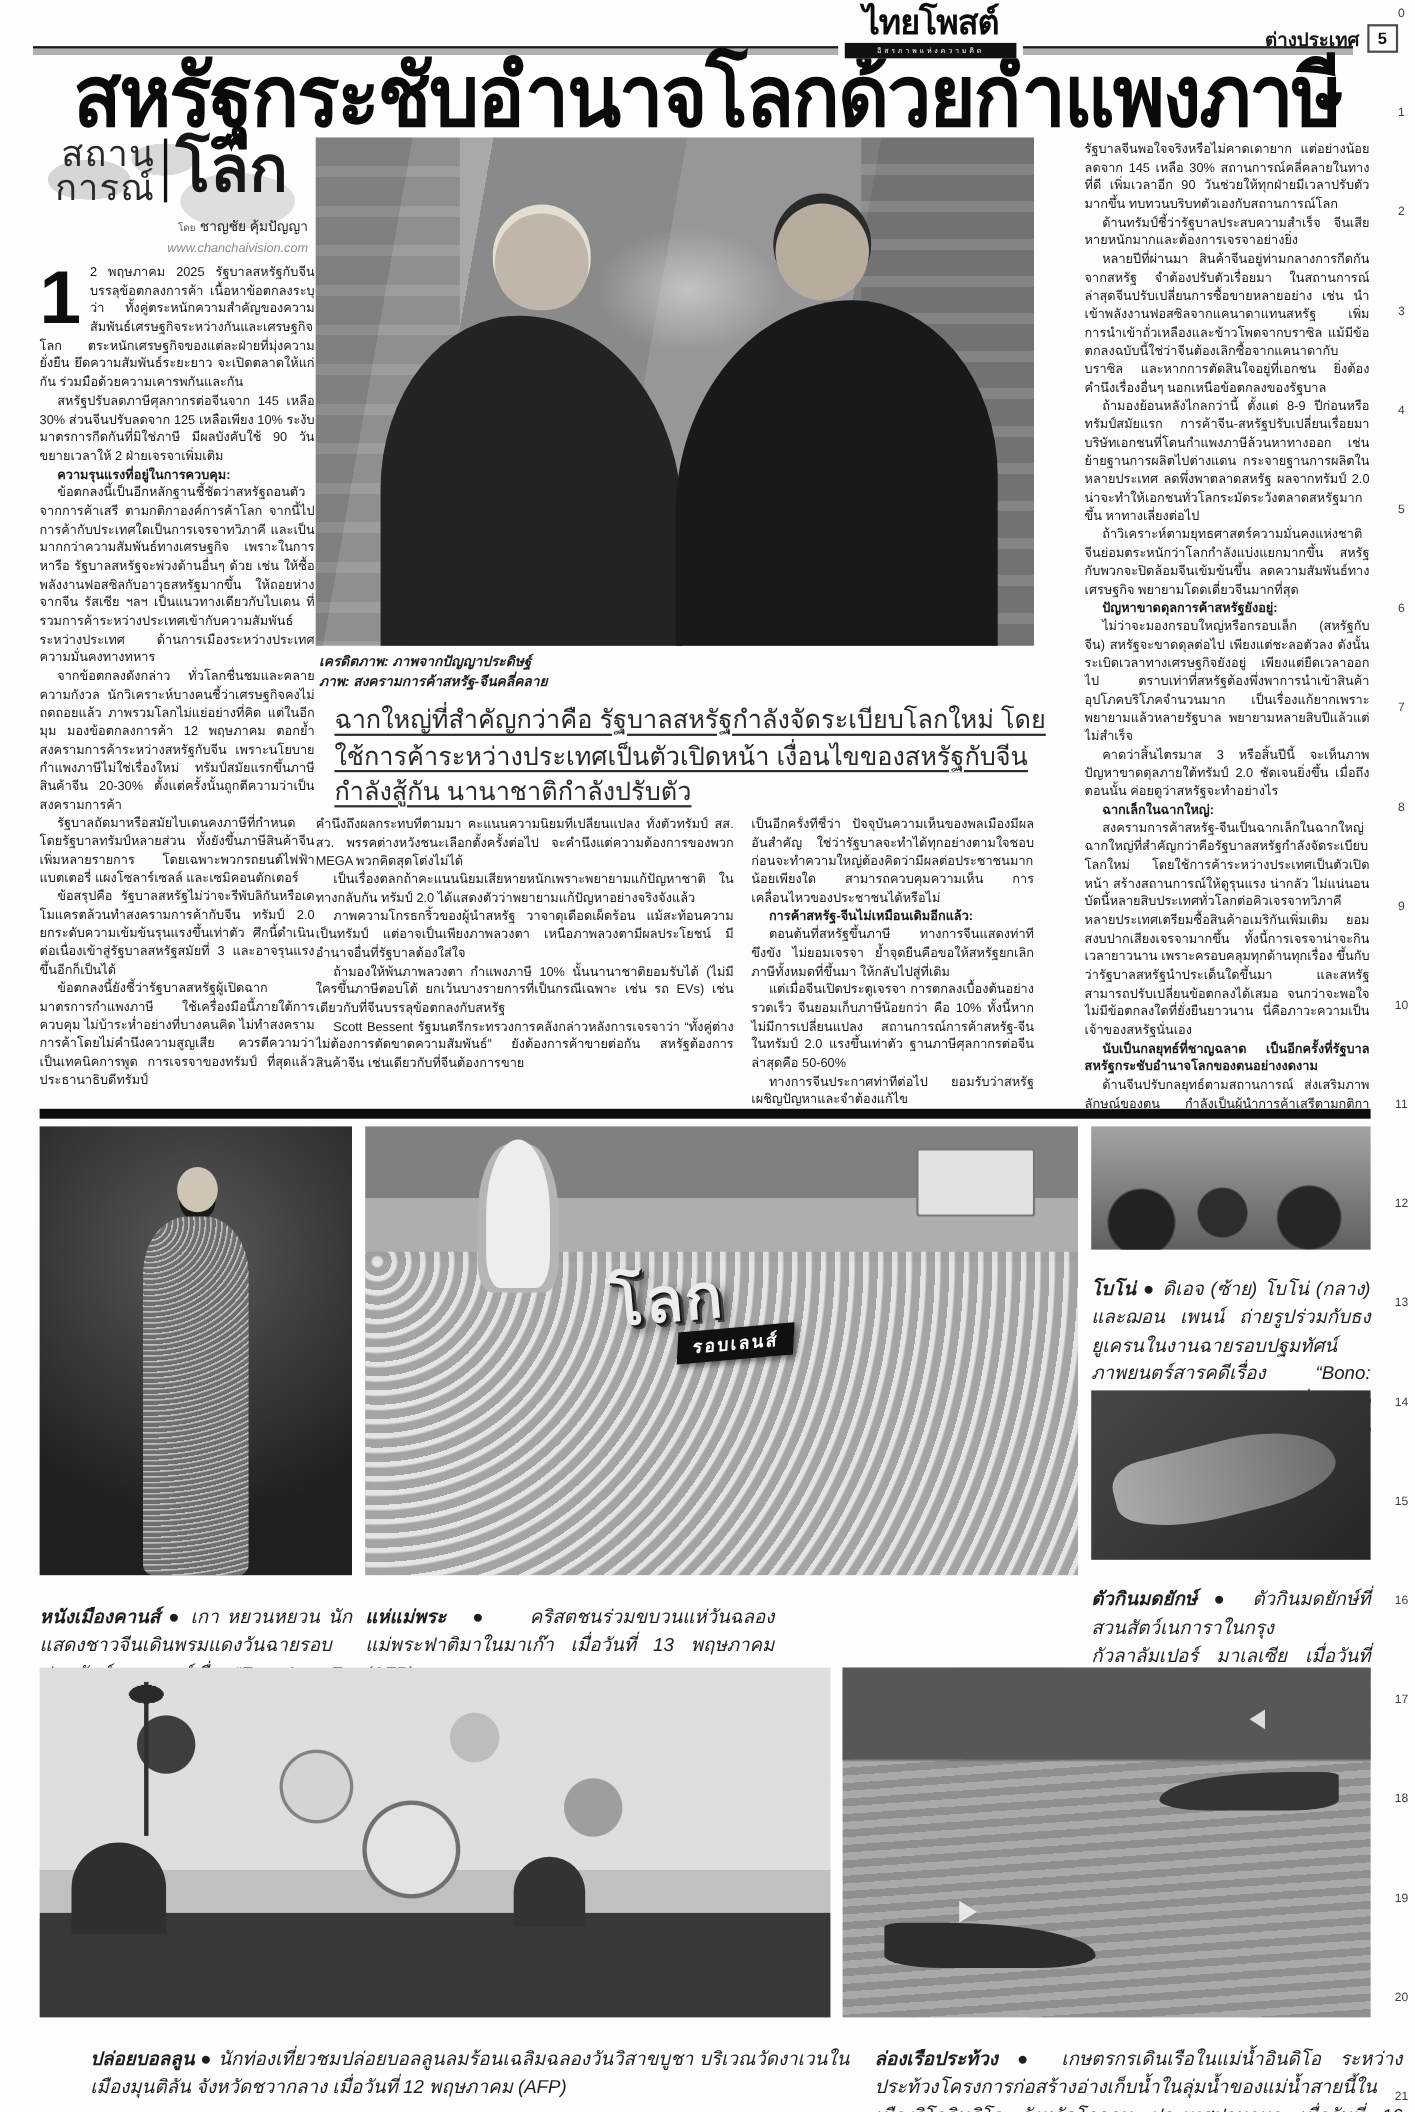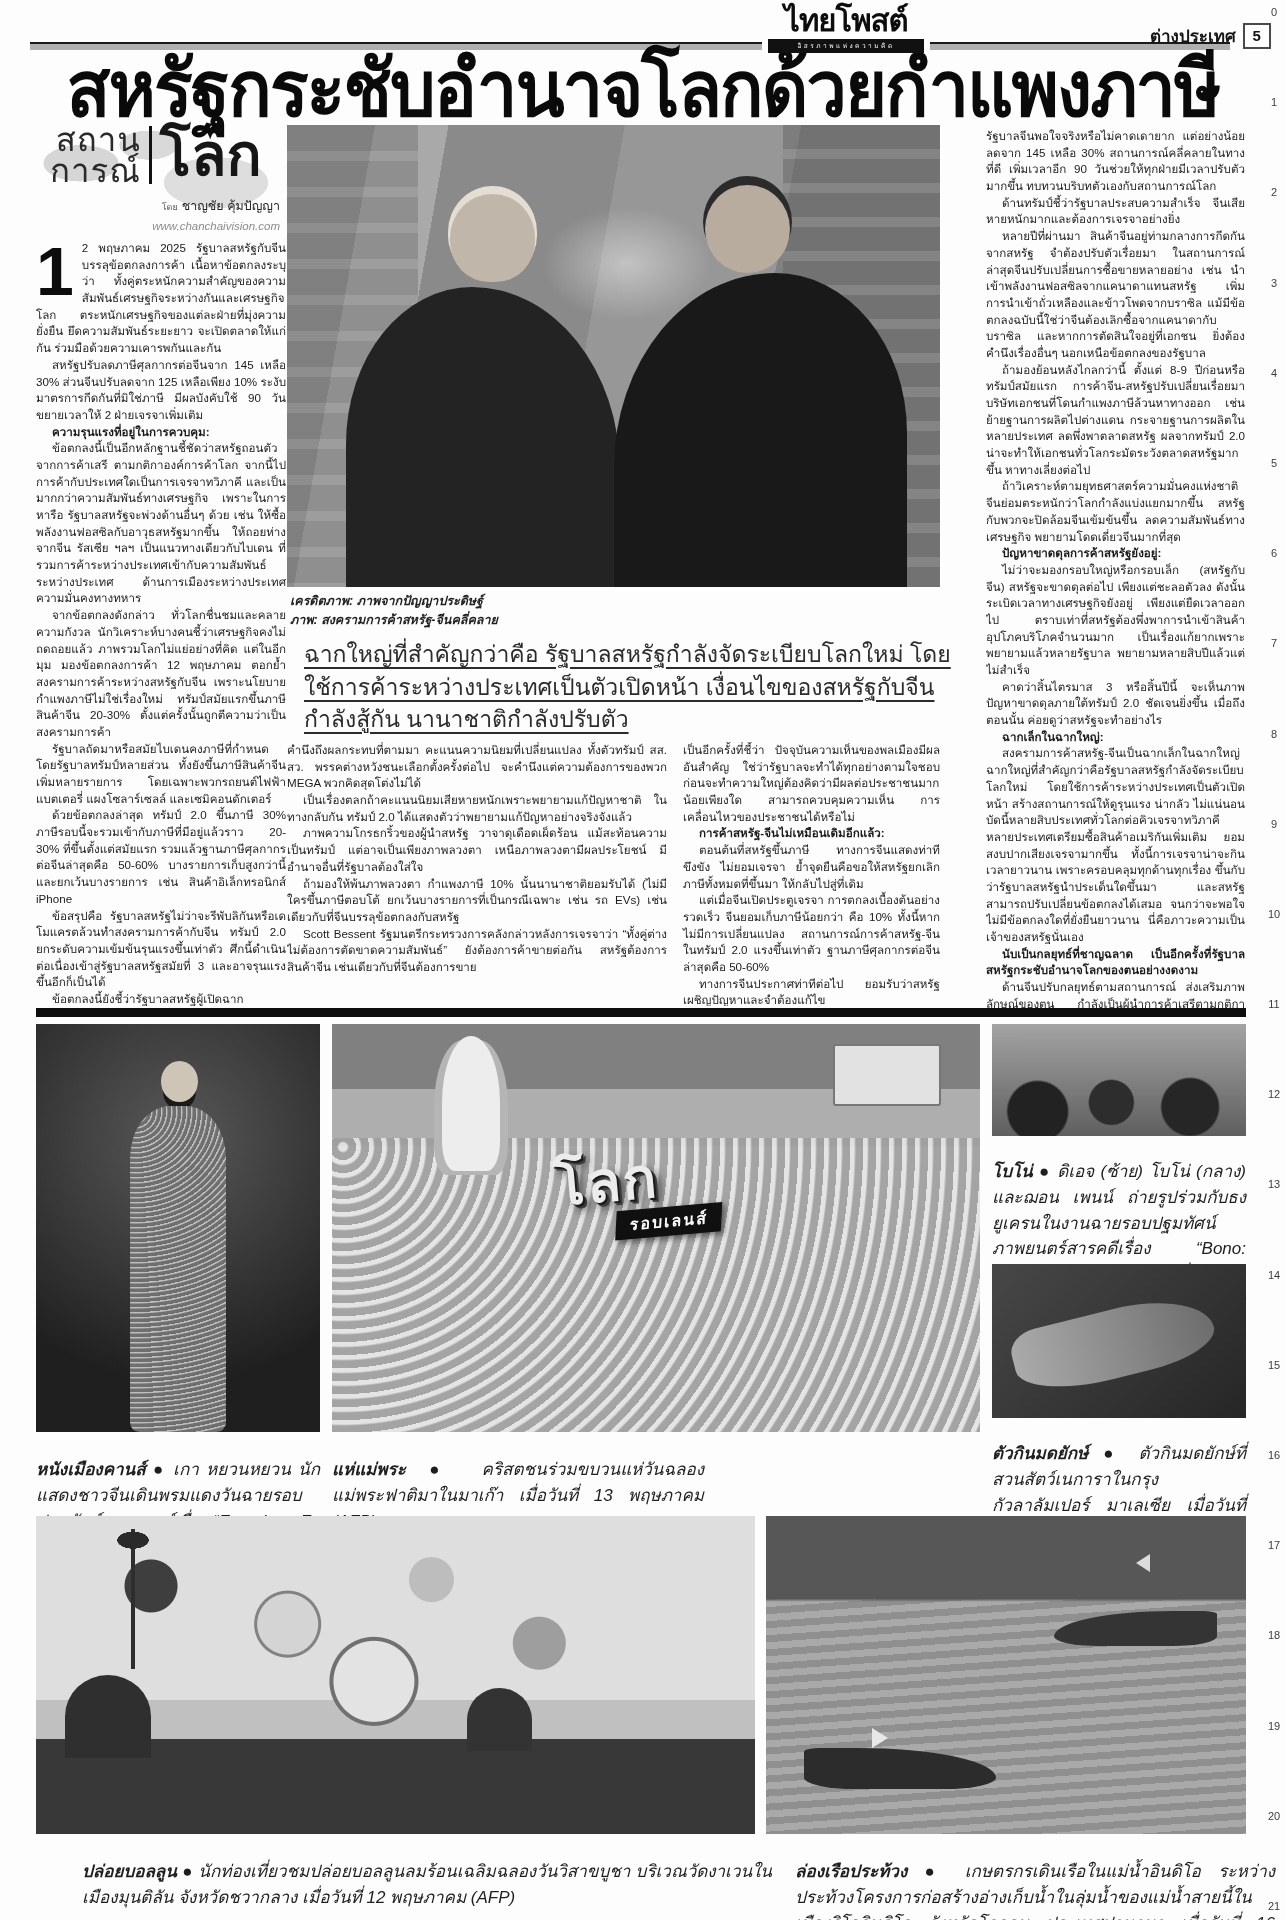--- a/index.html
+++ b/index.html
@@ -8,21 +8,21 @@
     width:1286px;height:1920px;position:relative;background:#fdfdfd;
     font-family:"Liberation Sans","DejaVu Sans",sans-serif;color:#111;overflow:hidden;
   }
   .abs{position:absolute;}
 
   
   .header-rule{left:30px;top:42px;width:1200px;height:6px;background:#b0b0b0;border-top:2px solid #1a1a1a;}
   .masthead{left:762px;top:4px;width:156px;text-align:center;background:#fdfdfd;z-index:3;padding:0 6px;}
   .masthead-title{font-size:31px;font-weight:900;letter-spacing:-1px;color:#0c0c0c;line-height:1.1;}
   .masthead-tagline{margin-top:1px;background:#111;color:#fff;font-size:6.5px;letter-spacing:2.5px;padding:2px 0;}
-  .section-wrap{left:1150px;top:22px;display:flex;align-items:center;gap:7px;z-index:3;}
+  .section-wrap{left:1150px;top:22px;display:flex;gap:7px;z-index:3;}
   .section-label{font-size:17px;font-weight:bold;color:#161616;}
   .page-num{border:2px solid #4a4a4a;width:24px;height:22px;display:flex;align-items:center;justify-content:center;font-size:15px;font-weight:bold;background:#fff;}
   .headline{left:24px;top:50px;width:1238px;text-align:center;font-size:72px;font-weight:900;letter-spacing:-2px;line-height:1.0;color:#0a0a0a;white-space:nowrap;transform:scaleY(1.08);transform-origin:top;}
 
   
   .col-logo{left:36px;top:120px;width:250px;height:114px;
     background:
       radial-gradient(ellipse 62px 30px at 18% 38%,#d6d6d6 60%,rgba(214,214,214,0) 61%),
       radial-gradient(ellipse 86px 42px at 72% 55%,#dedede 60%,rgba(222,222,222,0) 61%),
       radial-gradient(ellipse 48px 24px at 45% 22%,#d9d9d9 60%,rgba(217,217,217,0) 61%);
@@ -163,21 +163,20 @@
 <div class="abs left-col bodytext">
   <div class="dropcap">1</div>
   <div>
 
   <p class="noindent">2 พฤษภาคม 2025 รัฐบาลสหรัฐกับจีนบรรลุข้อตกลงการค้า เนื้อหาข้อตกลงระบุว่า ทั้งคู่ตระหนักความสำคัญของความสัมพันธ์เศรษฐกิจระหว่างกันและเศรษฐกิจโลก ตระหนักเศรษฐกิจของแต่ละฝ่ายที่มุ่งความยั่งยืน ยึดความสัมพันธ์ระยะยาว จะเปิดตลาดให้แก่กัน ร่วมมือด้วยความเคารพกันและกัน</p>
       <p>สหรัฐปรับลดภาษีศุลกากรต่อจีนจาก 145 เหลือ 30% ส่วนจีนปรับลดจาก 125 เหลือเพียง 10% ระงับมาตรการกีดกันที่มิใช่ภาษี มีผลบังคับใช้ 90 วัน ขยายเวลาให้ 2 ฝ่ายเจรจาเพิ่มเติม</p>
       <p class="lead">ความรุนแรงที่อยู่ในการควบคุม:</p>
       <p>ข้อตกลงนี้เป็นอีกหลักฐานชี้ชัดว่าสหรัฐถอนตัวจากการค้าเสรี ตามกติกาองค์การค้าโลก จากนี้ไปการค้ากับประเทศใดเป็นการเจรจาทวิภาคี และเป็นมากกว่าความสัมพันธ์ทางเศรษฐกิจ เพราะในการหารือ รัฐบาลสหรัฐจะพ่วงด้านอื่นๆ ด้วย เช่น ให้ซื้อพลังงานฟอสซิลกับอาวุธสหรัฐมากขึ้น ให้ถอยห่างจากจีน รัสเซีย ฯลฯ เป็นแนวทางเดียวกับไบเดน ที่รวมการค้าระหว่างประเทศเข้ากับความสัมพันธ์ระหว่างประเทศ ด้านการเมืองระหว่างประเทศ ความมั่นคงทางทหาร</p>
       <p>จากข้อตกลงดังกล่าว ทั่วโลกชื่นชมและคลายความกังวล นักวิเคราะห์บางคนชี้ว่าเศรษฐกิจคงไม่ถดถอยแล้ว ภาพรวมโลกไม่แย่อย่างที่คิด แต่ในอีกมุม มองข้อตกลงการค้า 12 พฤษภาคม ตอกย้ำสงครามการค้าระหว่างสหรัฐกับจีน เพราะนโยบายกำแพงภาษีไม่ใช่เรื่องใหม่ ทรัมป์สมัยแรกขึ้นภาษีสินค้าจีน 20-30% ตั้งแต่ครั้งนั้นถูกตีความว่าเป็นสงครามการค้า</p>
       <p>รัฐบาลถัดมาหรือสมัยไบเดนคงภาษีที่กำหนดโดยรัฐบาลทรัมป์หลายส่วน ทั้งยังขึ้นภาษีสินค้าจีนเพิ่มหลายรายการ โดยเฉพาะพวกรถยนต์ไฟฟ้า แบตเตอรี่ แผงโซลาร์เซลล์ และเซมิคอนดักเตอร์</p>
-      <p>ด้วยข้อตกลงล่าสุด ทรัมป์ 2.0 ขึ้นภาษี 30% ภาษีรอบนี้จะรวมเข้ากับภาษีที่มีอยู่แล้วราว 20-30% ที่ขึ้นตั้งแต่สมัยแรก รวมแล้วฐานภาษีศุลกากรต่อจีนล่าสุดคือ 50-60% บางรายการเก็บสูงกว่านี้ และยกเว้นบางรายการ เช่น สินค้าอิเล็กทรอนิกส์ iPhone</p>
       <p>ข้อสรุปคือ รัฐบาลสหรัฐไม่ว่าจะรีพับลิกันหรือเดโมแครตล้วนทำสงครามการค้ากับจีน ทรัมป์ 2.0 ยกระดับความเข้มข้นรุนแรงขึ้นเท่าตัว ศึกนี้ดำเนินต่อเนื่องเข้าสู่รัฐบาลสหรัฐสมัยที่ 3 และอาจรุนแรงขึ้นอีกก็เป็นได้</p>
       <p>ข้อตกลงนี้ยังชี้ว่ารัฐบาลสหรัฐผู้เปิดฉากมาตรการกำแพงภาษี ใช้เครื่องมือนี้ภายใต้การควบคุม ไม่บ้าระห่ำอย่างที่บางคนคิด ไม่ทำสงครามการค้าโดยไม่คำนึงความสูญเสีย ควรตีความว่าเป็นเทคนิคการพูด การเจรจาของทรัมป์ ที่สุดแล้วประธานาธิบดีทรัมป์</p>
     </div>
 </div>
 
 <div class="ph ph-main">
   <div class="shelf-l"></div>
   <div class="shelf-r"></div>
   <div class="fig-l"></div>
   <div class="fig-r"></div>

